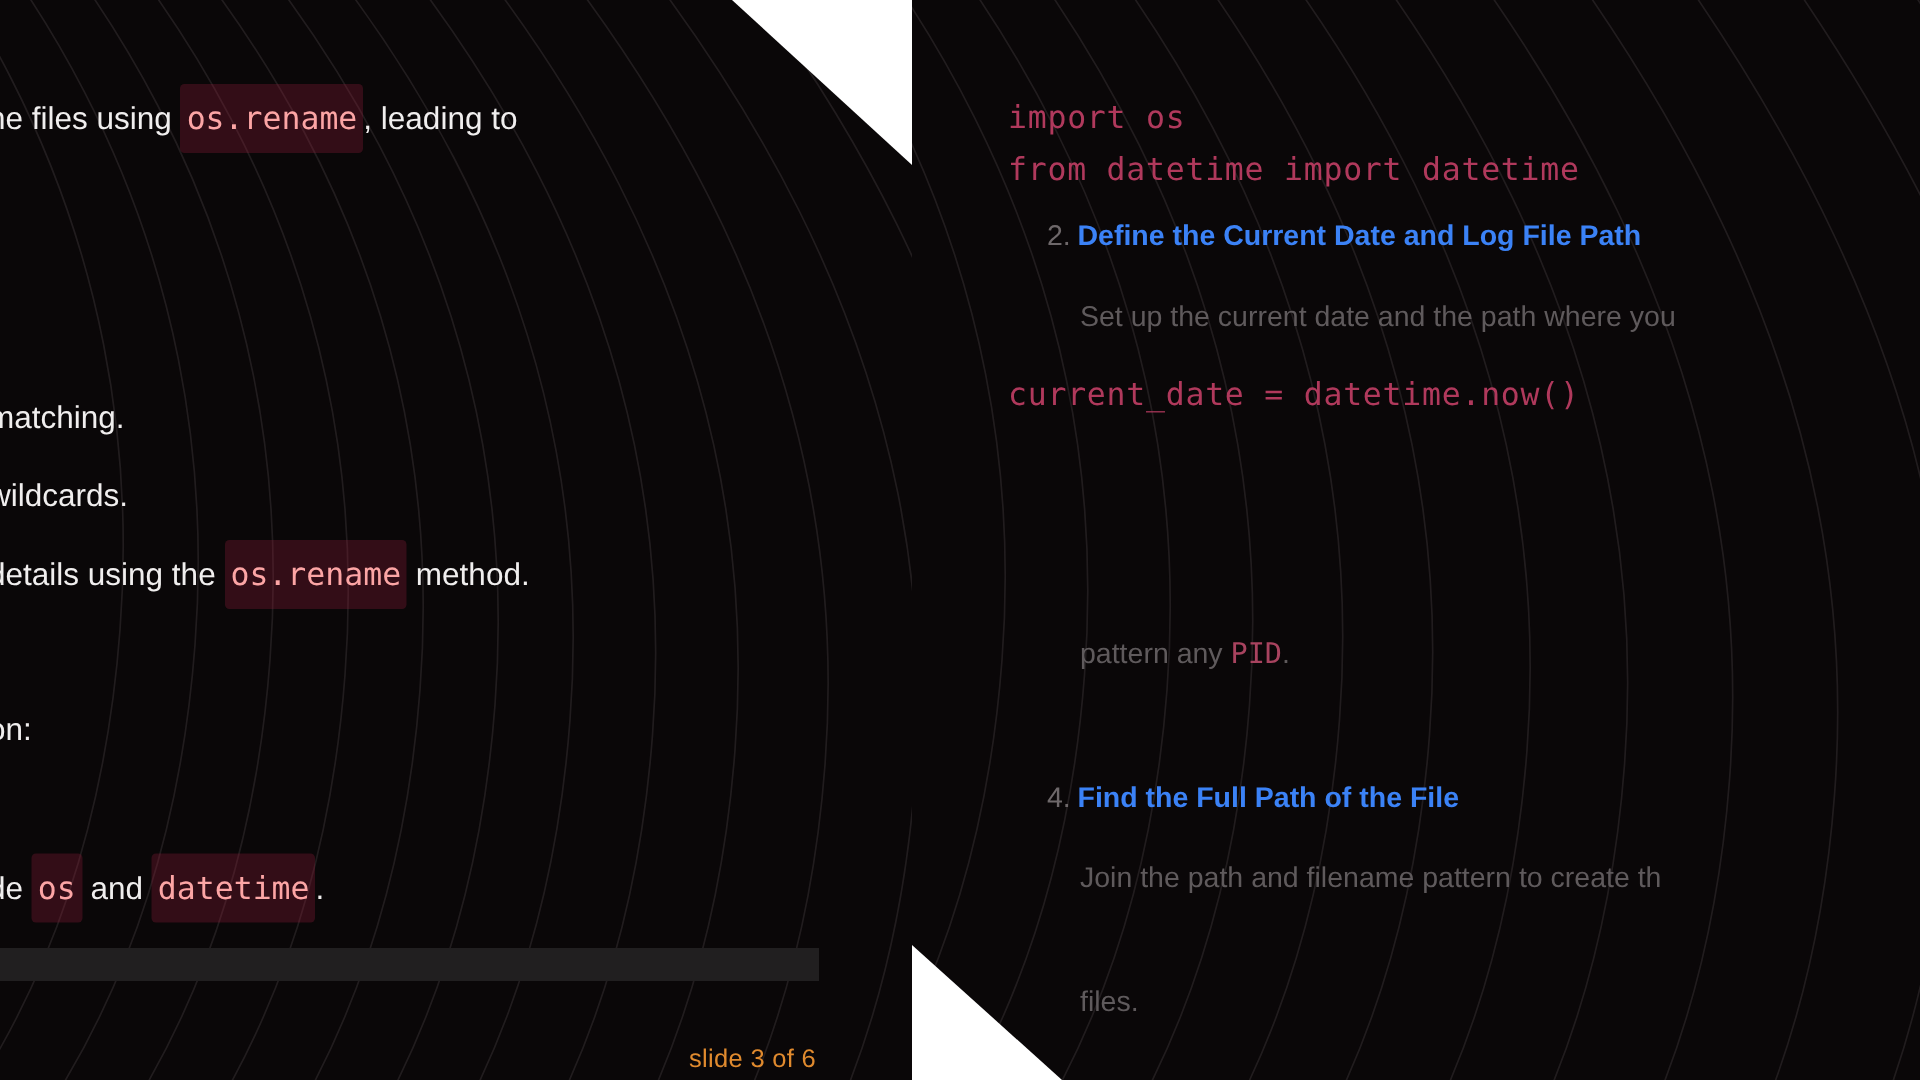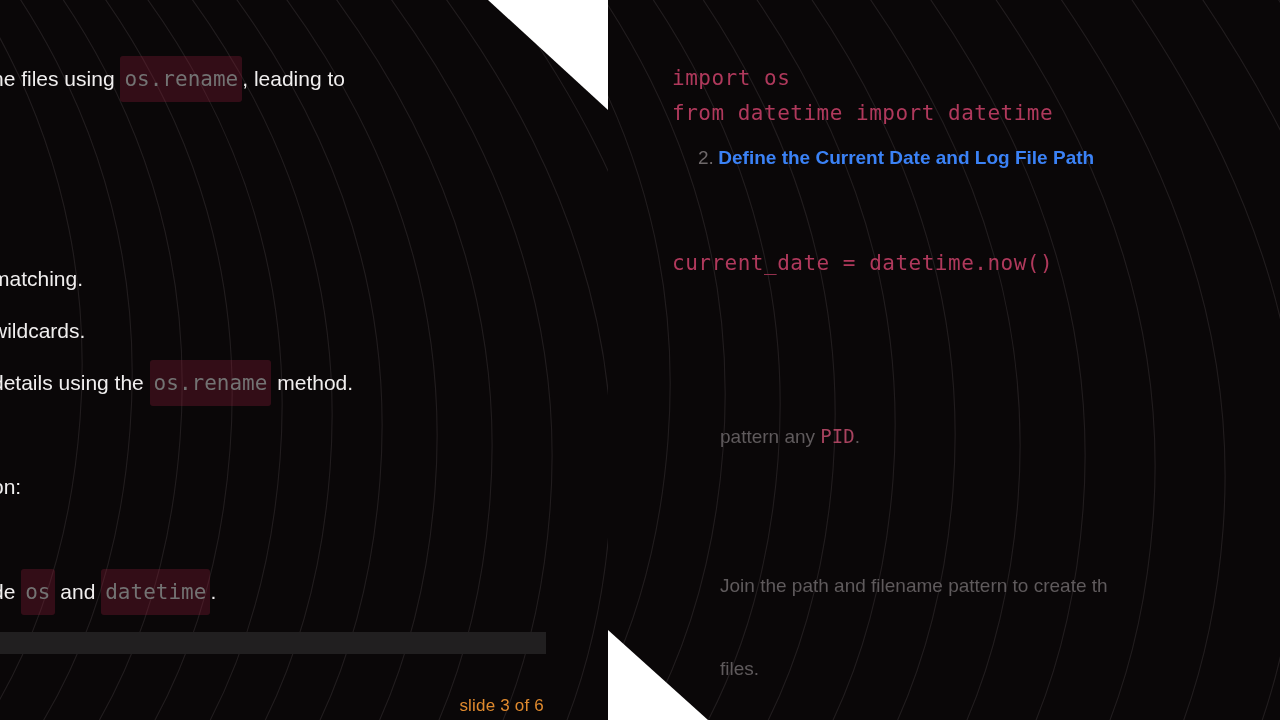--- a/index.html
+++ b/index.html
@@ -74,21 +74,21 @@
     line-height: 1.45;
   }
   .ln {
     position: absolute;
     white-space: nowrap;
     color: #f0eeee;
   }
   .code-chip {
     font-family: "DejaVu Sans Mono", monospace;
     background: rgba(150, 30, 60, 0.30);
-    color: #737373;
+    color: #fca5a5;
     padding: 11px 4px;
     border-radius: 3px;
     font-size: 20px;
   }
   .code-chip.big {
     font-size: 21px;
   }
 
   .progress-track {
     position: absolute;
@@ -240,30 +240,35 @@
     <div class="right-content">
 
       <div class="rln code-line" style="left:64px; top:66px;">import os</div>
       <div class="rln code-line" style="left:64px; top:101px;">from datetime import datetime</div>
 
       <div class="rln" style="left:90px; top:147px;">
         <span class="step-num">2.</span>
         <span class="step-title">Define the Current Date and Log File Path</span>
       </div>
 
+      <div class="rln step-body" style="left:112px; top:201px;">Set up the current date and the path where you</div>
 
       <div class="rln code-line" style="left:64px; top:251px;">current_date = datetime.now()</div>
 
 
 
       <div class="rln step-body" style="left:112px; top:425px;">
         <span>pattern any </span><span class="inline-code">PID</span><span>.</span>
       </div>
 
 
+      <div class="rln" style="left:90px; top:522px;">
+        <span class="step-num">4.</span>
+        <span class="step-title">Find the Full Path of the File</span>
+      </div>
 
       <div class="rln step-body" style="left:112px; top:575px;">Join the path and filename pattern to create th</div>
       <div class="rln step-body" style="left:112px; top:614px;margin-top:44px;">files.</div>
 
     </div>
   </div>
 
 </div>
 
 </body></html>

